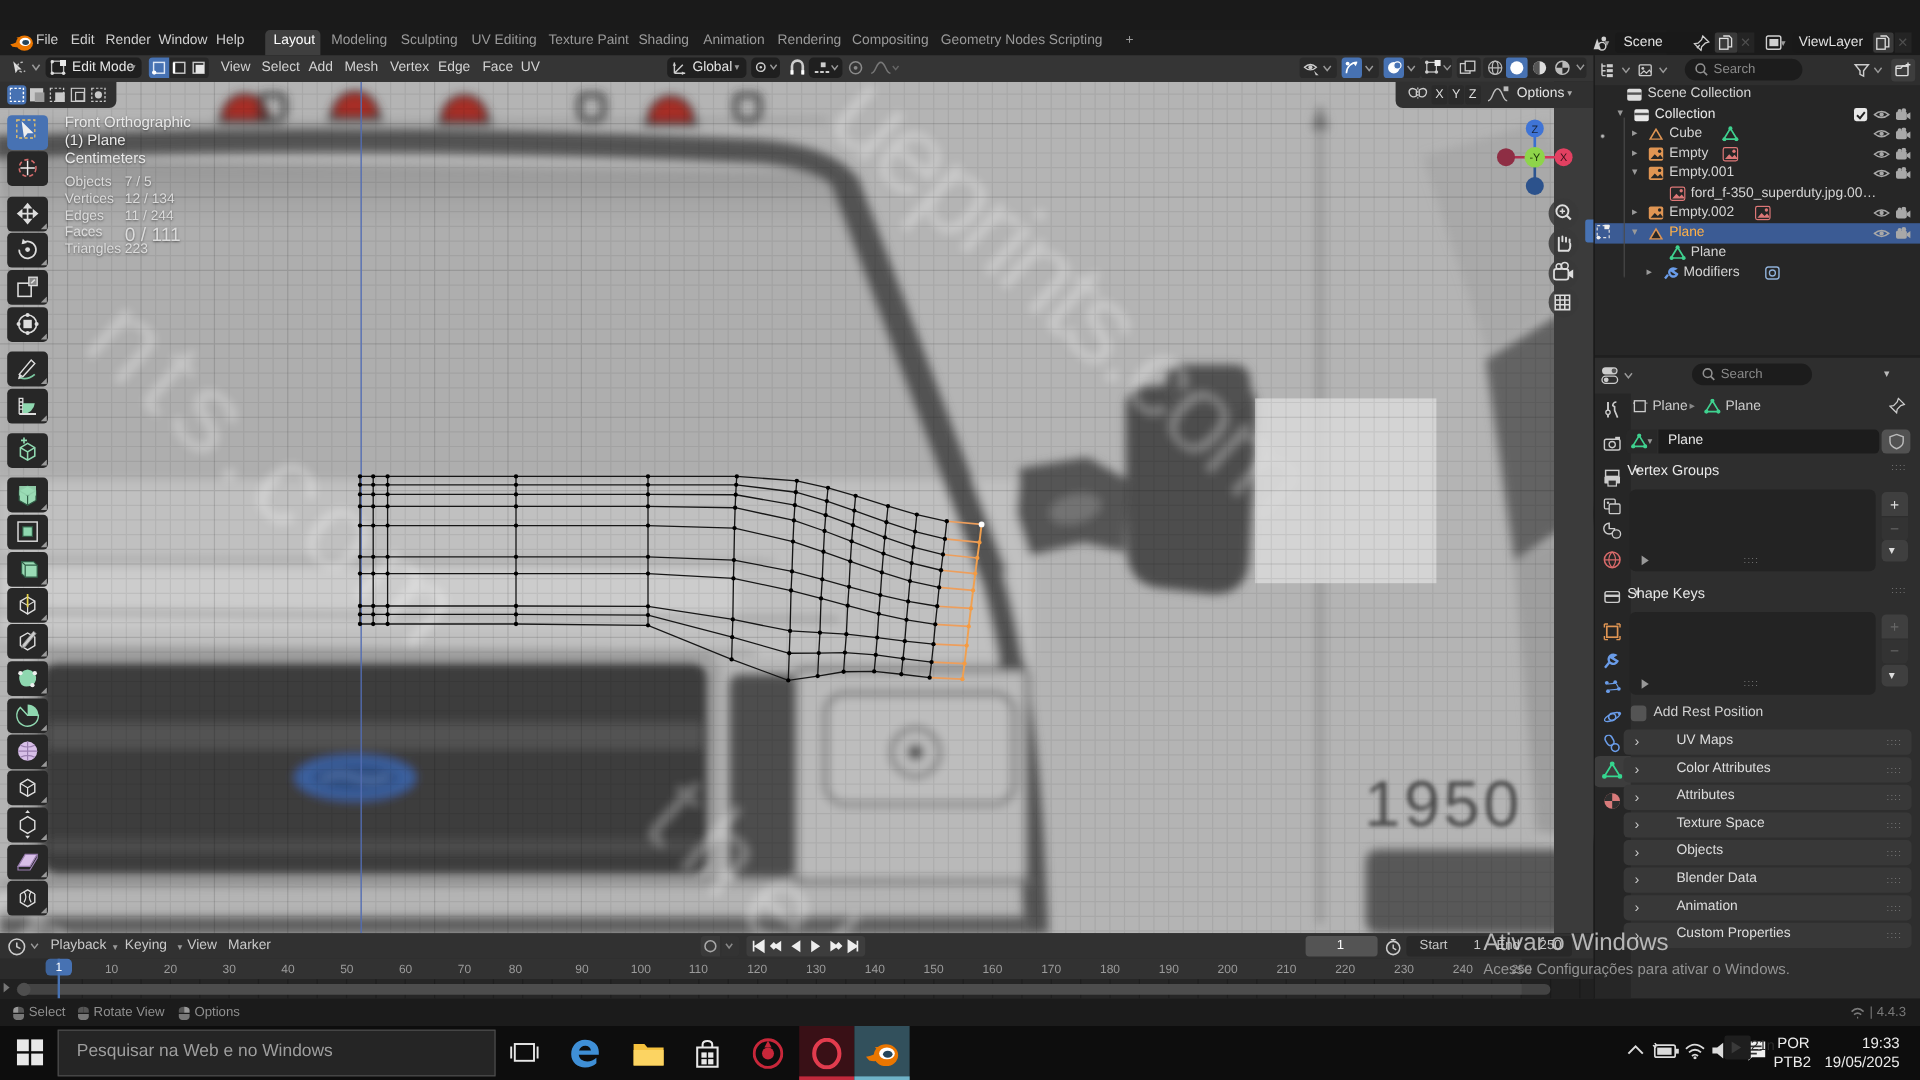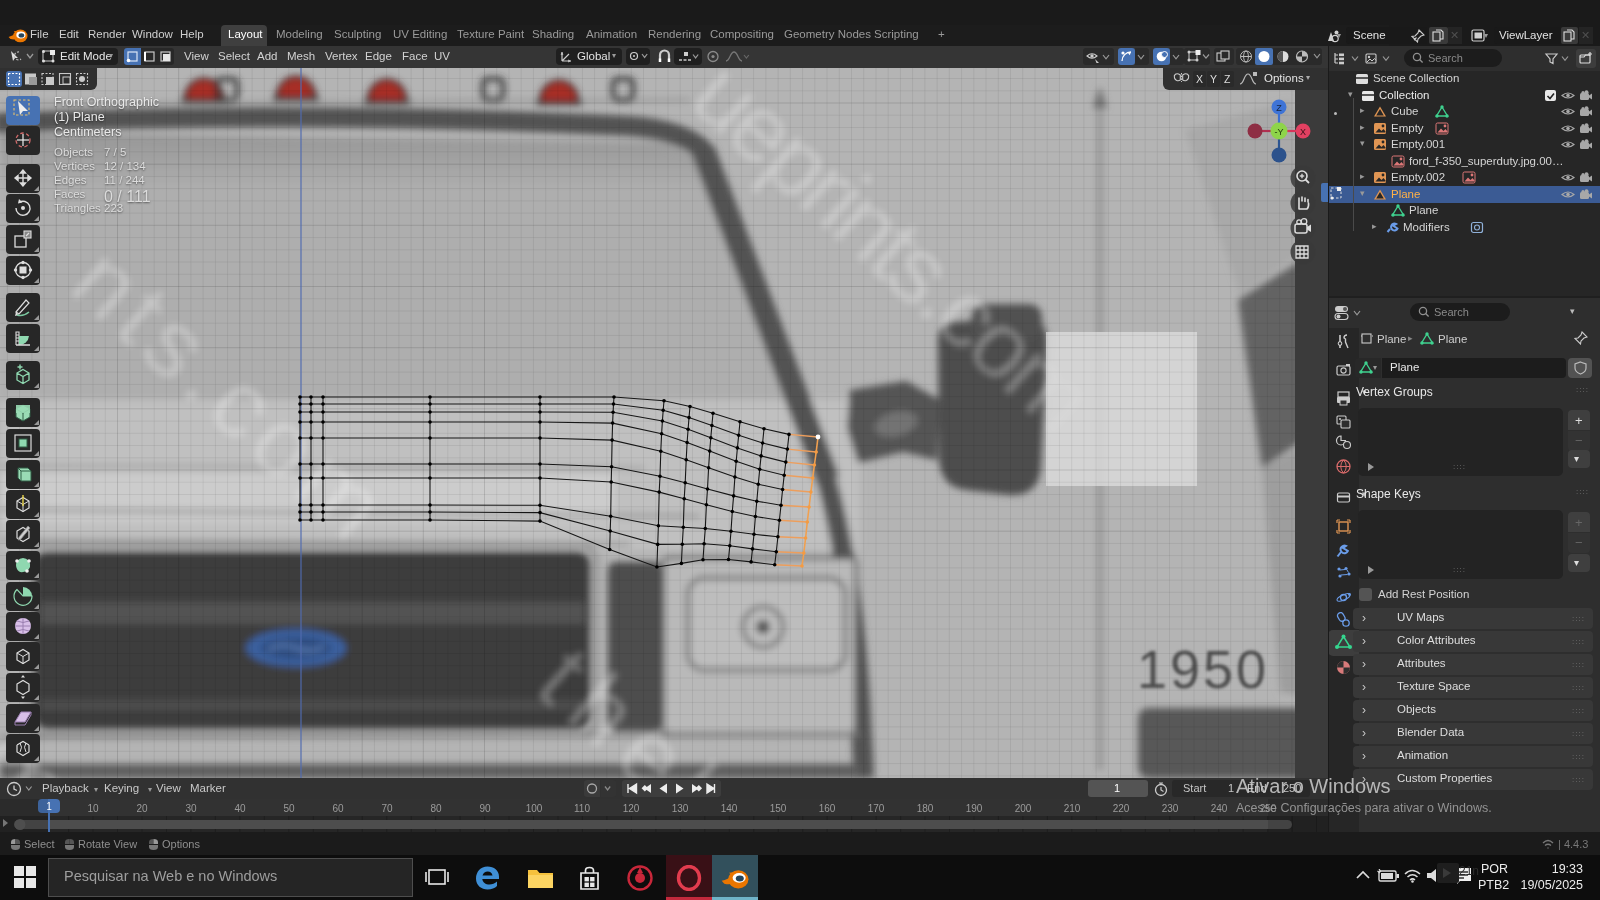--- a/index.html
+++ b/index.html
@@ -1153,21 +1153,21 @@
       </div>
       <div class="abs" style="left:0;top:21px;width:1328px;height:17px;background:#323232"></div>
       <div class="abs" style="left:0;top:38px;width:1328px;height:16px;background:#262626"></div>
       <div class="tx" style="left:81px;top:25px;width:24px;text-align:center;font-size:10px;color:#9b9b9b">10</div>
       <div class="tx" style="left:130px;top:25px;width:24px;text-align:center;font-size:10px;color:#9b9b9b">20</div>
       <div class="tx" style="left:179px;top:25px;width:24px;text-align:center;font-size:10px;color:#9b9b9b">30</div>
       <div class="tx" style="left:228px;top:25px;width:24px;text-align:center;font-size:10px;color:#9b9b9b">40</div>
       <div class="tx" style="left:277px;top:25px;width:24px;text-align:center;font-size:10px;color:#9b9b9b">50</div>
       <div class="tx" style="left:326px;top:25px;width:24px;text-align:center;font-size:10px;color:#9b9b9b">60</div>
       <div class="tx" style="left:375px;top:25px;width:24px;text-align:center;font-size:10px;color:#9b9b9b">70</div>
-      <div class="tx" style="left:424px;top:25px;width:24px;text-align:center;font-size:10px;color:#9b9b9b">80</div>
+      <div class="tx" style="left:424px;top:25px;width:24px;font-size:10px;color:#9b9b9b">80</div>
       <div class="tx" style="left:473px;top:25px;width:24px;text-align:center;font-size:10px;color:#9b9b9b">90</div>
       <div class="tx" style="left:522px;top:25px;width:24px;text-align:center;font-size:10px;color:#9b9b9b">100</div>
       <div class="tx" style="left:570px;top:25px;width:24px;text-align:center;font-size:10px;color:#9b9b9b">110</div>
       <div class="tx" style="left:619px;top:25px;width:24px;text-align:center;font-size:10px;color:#9b9b9b">120</div>
       <div class="tx" style="left:668px;top:25px;width:24px;text-align:center;font-size:10px;color:#9b9b9b">130</div>
       <div class="tx" style="left:717px;top:25px;width:24px;text-align:center;font-size:10px;color:#9b9b9b">140</div>
       <div class="tx" style="left:766px;top:25px;width:24px;text-align:center;font-size:10px;color:#9b9b9b">150</div>
       <div class="tx" style="left:815px;top:25px;width:24px;text-align:center;font-size:10px;color:#9b9b9b">160</div>
       <div class="tx" style="left:864px;top:25px;width:24px;text-align:center;font-size:10px;color:#9b9b9b">170</div>
       <div class="tx" style="left:913px;top:25px;width:24px;text-align:center;font-size:10px;color:#9b9b9b">180</div>

